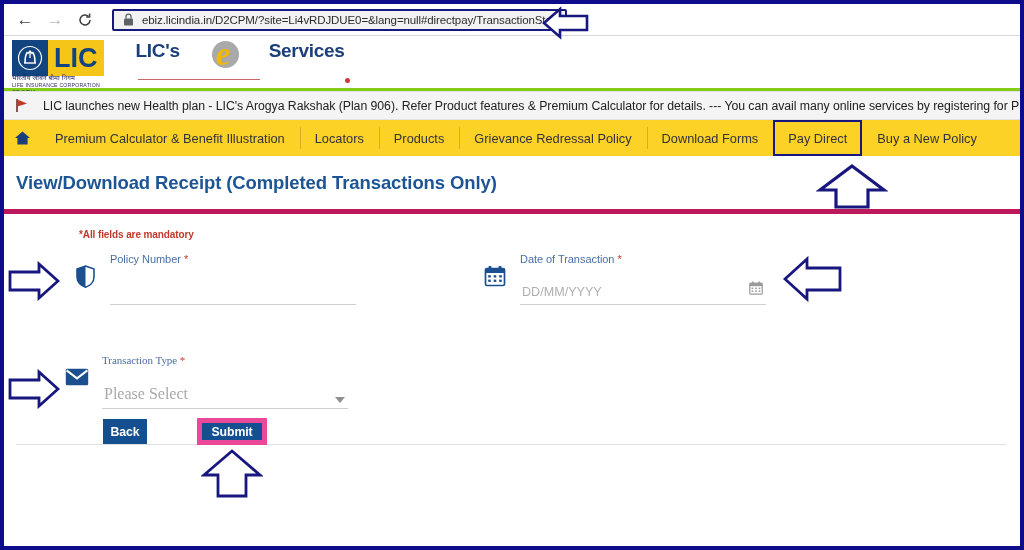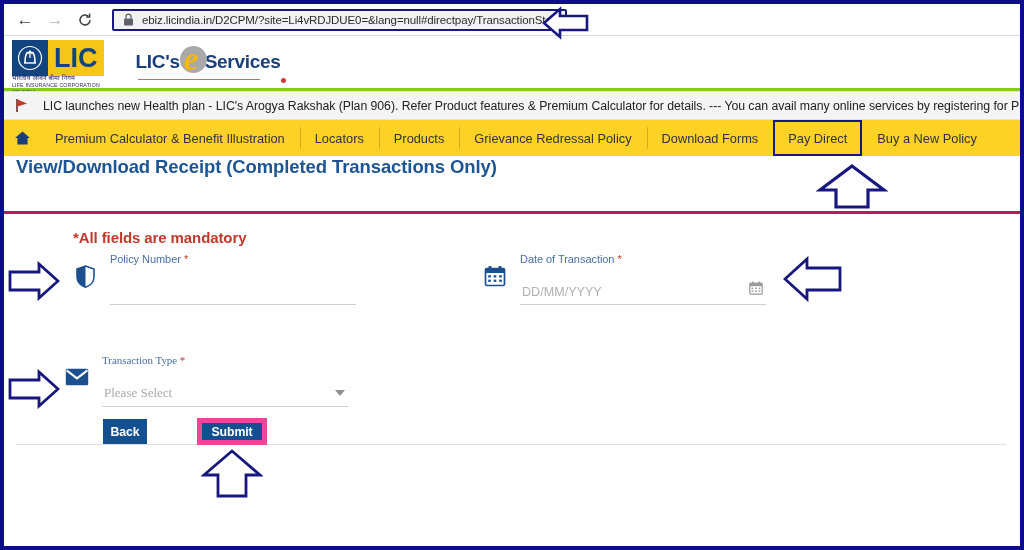--- a/index.html
+++ b/index.html
@@ -95,22 +95,23 @@
     font-size: 5.2px;
     color: #2b2b66;
     letter-spacing: 0.2px;
     width: 92px;
     line-height: 7px;
   }
   .lic-sub .devanagari { font-size: 6.4px; color: #1b1b5c; }
   .eservices {
     position: relative;
     margin-left: 32px;
-    display: flex; align-items: center;
+    display: flex; 
     height: 44px;
+    gap: 32px;
   }
   .es-text1 {
     font-size: 19px; font-weight: bold; color: #1b3f7a;
     letter-spacing: -0.3px;
   }
   .es-e {
     width: 30px; height: 34px;
     position: relative;
     margin: 0 -3px 0 -2px;
   }
@@ -200,41 +201,41 @@
     padding: 0 13px;
   }
   .gn-item.active::before { display: none; }
   .gn-item.active + .gn-item::before { display: none; }
 
   
   .page-title-wrap {
     position: absolute; left: 0; top: 152px;
     width: 1016px; height: 58px;
     background: #ffffff;
-    display: flex; 
-    border-bottom: 3px solid #be185d;
+    display: flex; align-items: center;
+    border-bottom: 5px solid #be185d;
   }
   .page-title {
     margin-left: 12px;
     font-size: 18.5px;
     font-weight: bold;
     color: #1d5494;
     letter-spacing: -0.1px;
   }
 
   
   .form-card {
     position: absolute; left: 12px; top: 211px;
     width: 990px; height: 230px;
     background: #ffffff;
     border-bottom: 1px solid #e0e0e0;
   }
   .mandatory {
-    position: absolute; left: 57px; top: 14px;
-    font-size: 15px; color: #c0392b; font-weight: bold;
+    position: absolute; left: 63px; top: 14px;
+    font-size: 10px; color: #c0392b; font-weight: bold;
     letter-spacing: -0.1px;
   }
   .field {
     position: absolute;
     display: flex; align-items: flex-start;
   }
   .field-icon {
     width: 30px; height: 30px;
     flex: 0 0 auto;
     display: flex; align-items: center; justify-content: center;
@@ -262,24 +263,24 @@
     color: #555;
     padding: 2px 0 5px 2px;
     background: transparent;
     font-family: "Liberation Sans", sans-serif;
   }
   .field-input::placeholder { color: #b0b0b0; }
   .field-select {
     width: 100%;
     border: none;
     border-bottom: 1px solid #cfcfcf;
-    font-size: 13px;
+    font-size: 16px;
     color: #a9a9a9;
     padding: 2px 0 5px 2px;
-    display: flex; align-items: center; justify-content: space-between;
+    display: flex; align-items: flex-end; justify-content: space-between;
   }
   .caret {
     width: 0; height: 0;
     border-left: 5px solid transparent;
     border-right: 5px solid transparent;
     border-top: 6px solid #909090;
     margin-right: 3px;
   }
   .cal-picker {
     position: absolute; right: 3px; bottom: 6px;

